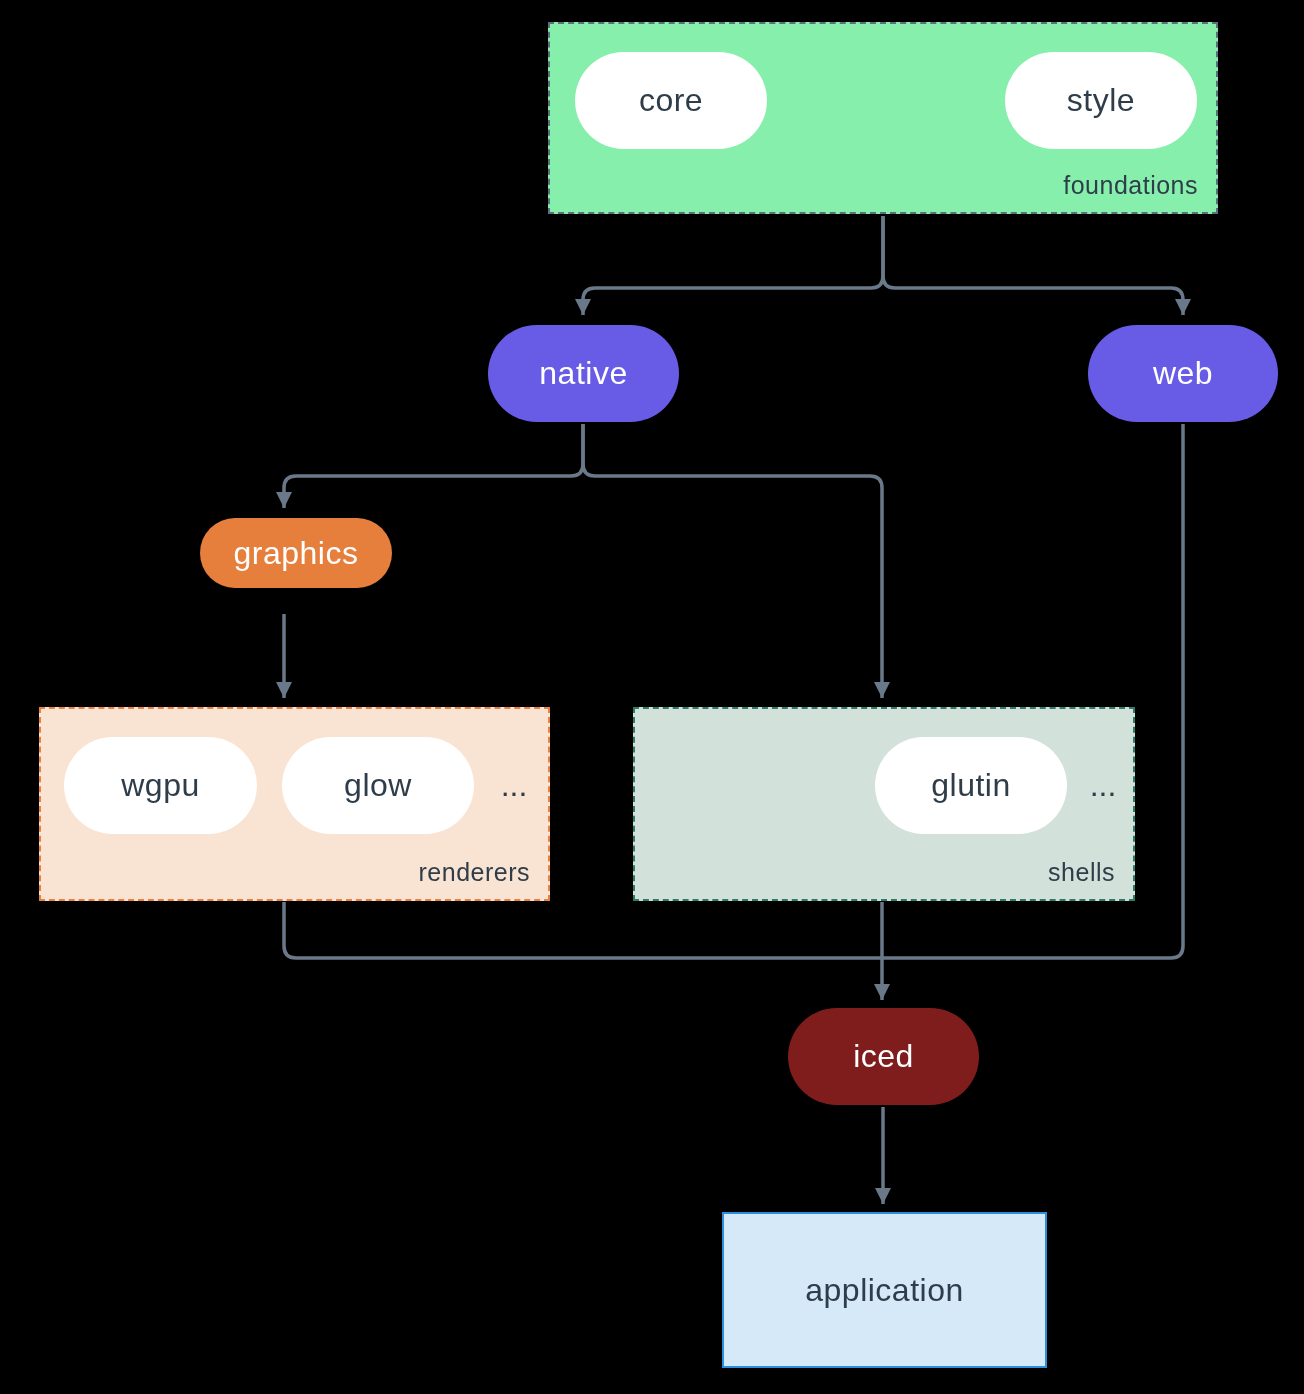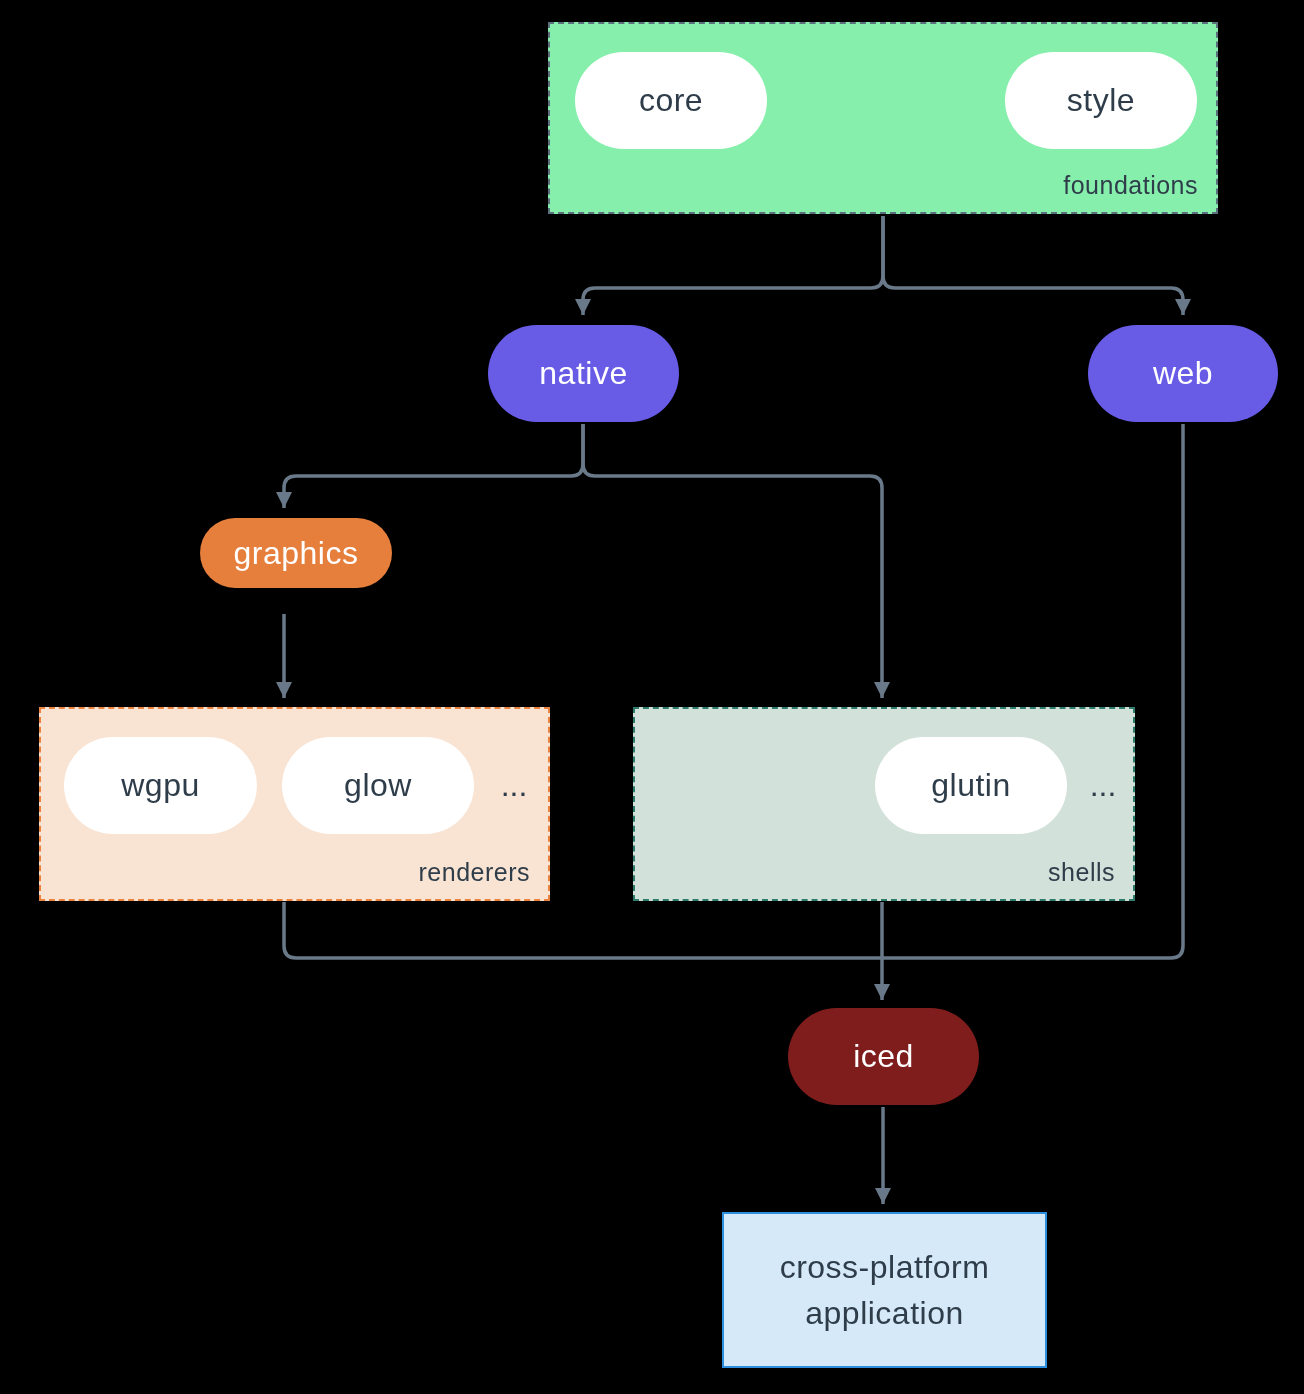--- a/index.html
+++ b/index.html
@@ -88,17 +88,16 @@
 
   <div class="group shells">
     <div class="pill white in-group" style="left:240px; width:192px;">glutin</div>
     <div class="ellipsis" style="left:438px; top:28px; width:60px; height:97px;">...</div>
     <div class="group-label">shells</div>
   </div>
 
   <div class="pill blue node-iced">iced</div>
 
   <div class="appbox">
-    <span>cross-platform</span>
     <span>application</span>
   </div>
 
 </div>
 
 </body></html>

